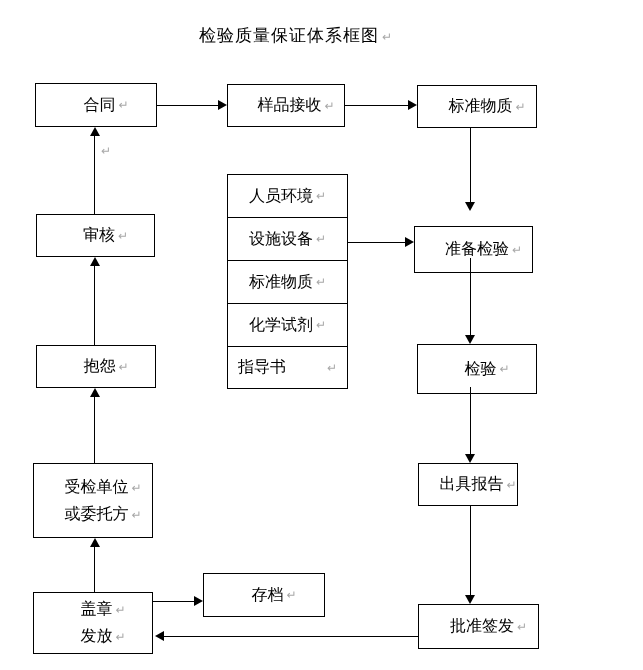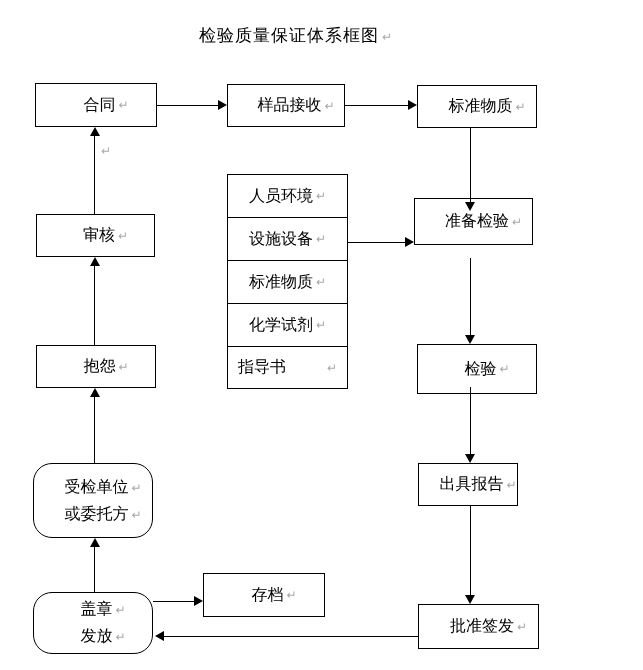--- a/index.html
+++ b/index.html
@@ -13,21 +13,21 @@
     position:absolute; top:24px; left:0; width:592px;
     text-align:center; font-size:17px; letter-spacing:1px;
     white-space:nowrap;
   }
   .box {
     position:absolute; box-sizing:border-box;
     border:1px solid #000; background:#fff;
     display:flex; align-items:center; justify-content:center;
     font-size:16px; white-space:nowrap;padding-left:20px;
   }
-  .box.twoline { flex-direction:column; line-height:26px;border-radius:19px; }
+  .box.twoline { flex-direction:column; line-height:26px; }
   .twoline .bline { display:block; }
   .pilcrow { color:#a8a8a8; font-size:12px; margin-left:3px; }
   .free-pilcrow { position:absolute; color:#a8a8a8; font-size:12px; }
   .stack { position:absolute; box-sizing:border-box; border:1px solid #000; background:#fff; }
   .stack .row {
     box-sizing:border-box; height:43px; border-bottom:1px solid #000;
     display:flex; align-items:center; justify-content:center;
     font-size:16px; white-space:nowrap;
   }
   .stack .row:last-child { border-bottom:none; height:41px;gap:38px; }
@@ -77,21 +77,21 @@
     <div class="row">
       <span>化学试剂</span>
         <span class="pilcrow">↵</span>
     </div>
     <div class="row">
       <span>指导书</span>
         <span class="pilcrow">↵</span>
     </div>
   </div>
 
-  <div class="box" style="left:414px; top:198px; width:119px; height:47px;">
+  <div class="box" style="left:414px; top:226px; width:119px; height:47px;">
     <span>准备检验</span>
       <span class="pilcrow">↵</span>
   </div>
   <div class="box" style="left:417px; top:344px; width:120px; height:50px;">
     <span>检验</span>
       <span class="pilcrow">↵</span>
   </div>
   <div class="box" style="left:418px; top:463px; width:100px; height:43px;">
     <span>出具报告</span>
       <span class="pilcrow">↵</span>

